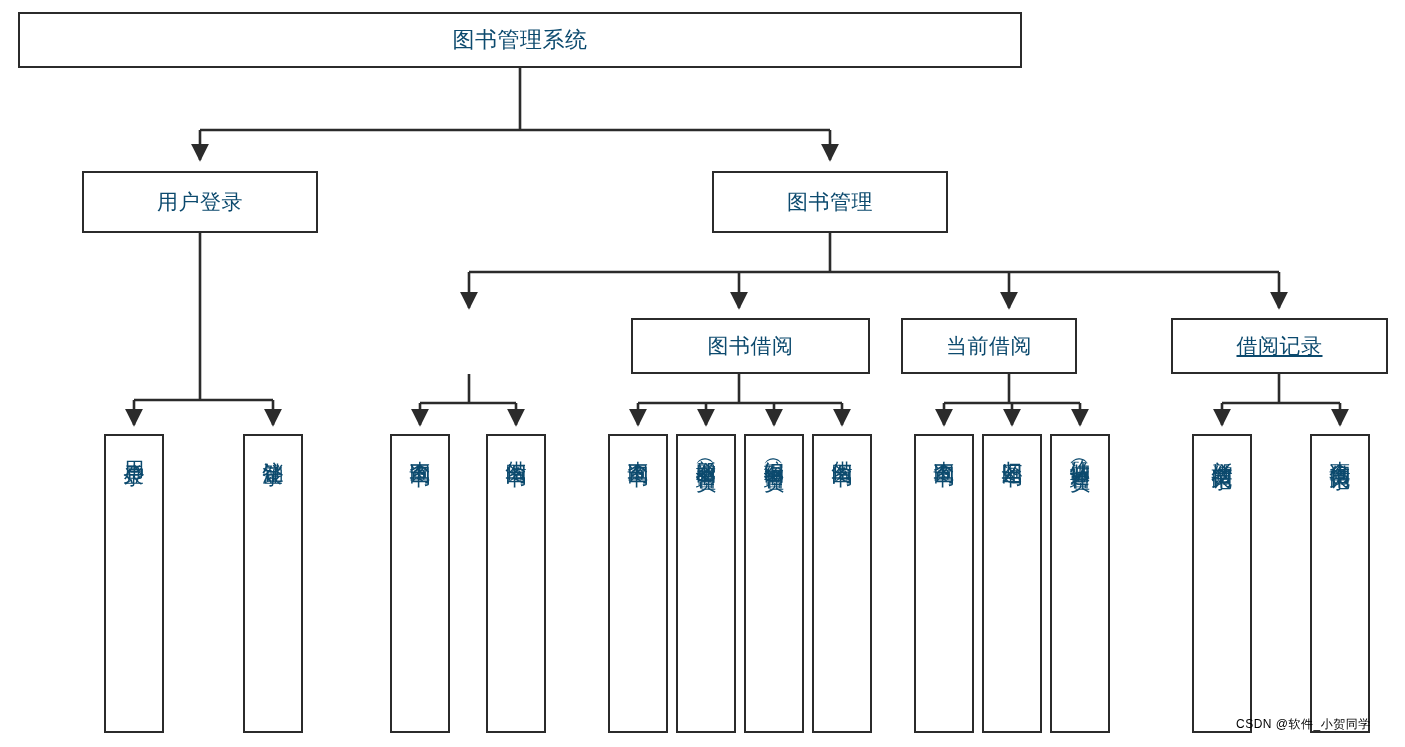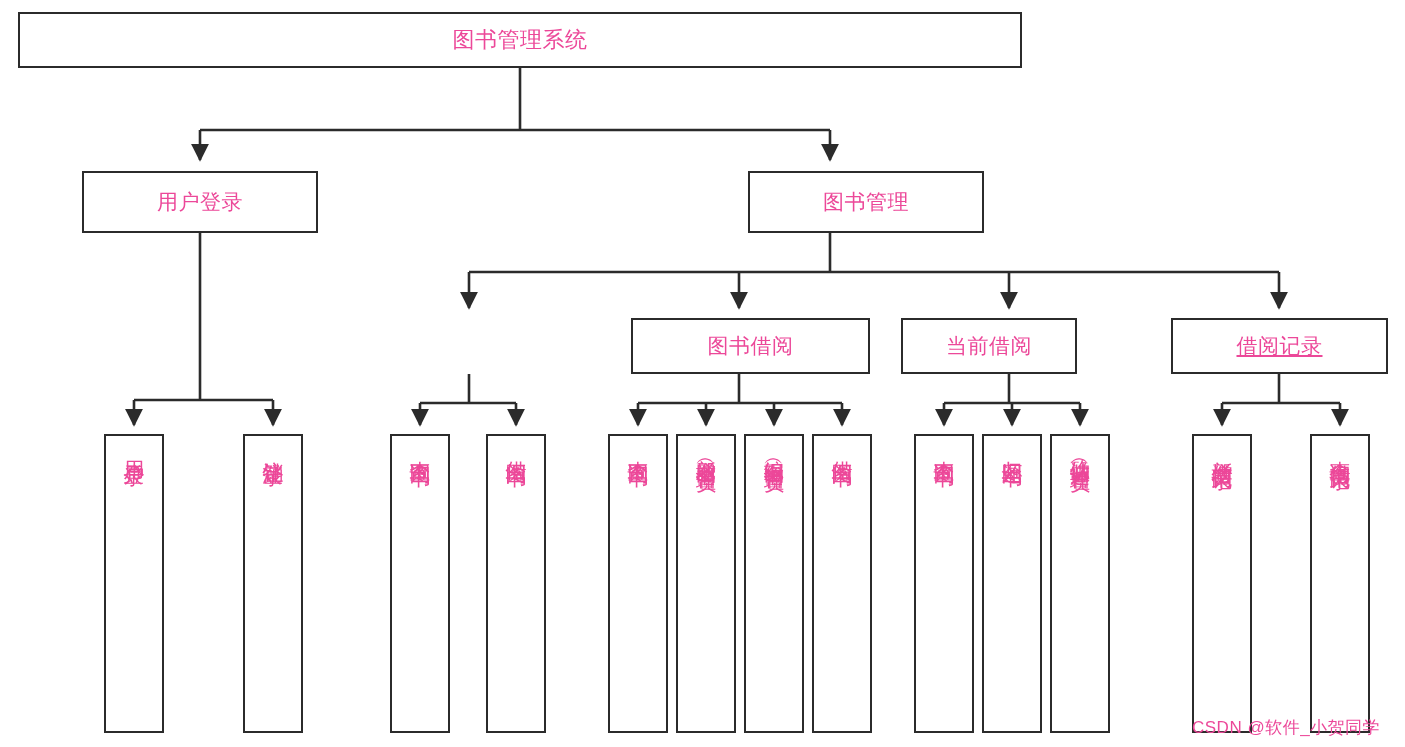--- a/index.html
+++ b/index.html
@@ -26,21 +26,21 @@
     pointer-events: none;
   }
   .node {
     position: absolute;
     box-sizing: border-box;
     border: 2px solid #2b2b2b;
     background: #ffffff;
     display: flex;
     align-items: center;
     justify-content: center;
-    color: #ec4899;
+    color: #0c4a6e;
   }
   .node .label {
     display: block;
     text-align: center;
     line-height: 1.28;
   }
   
   .node.horiz .label {
     font-size: 21px;
     letter-spacing: 0.5px;
@@ -61,24 +61,25 @@
     line-height: 1.05;
     letter-spacing: 2px;
     white-space: nowrap;
     margin: 0 auto;
   }
   .node.vert.tall .label {
     font-size: 20px;
   }
   .watermark {
     position: absolute;
-    font-size: 17px;
-    color: #ec4899;
+    font-size: 12px;
+    color: #000000;
     white-space: nowrap;
     letter-spacing: 0.5px;
+    padding-left: 44px;
   }
 </style>
 </head>
 <body>
 
 <div id="canvas">
 
   <svg id="wires" viewBox="0 0 1405 747" xmlns="http://www.w3.org/2000/svg">
     <defs>
       <marker id="arrow" viewBox="0 0 10 10" refX="9" refY="5" markerWidth="7" markerHeight="7" orient="auto-start-reverse">
@@ -129,21 +130,21 @@
     </g>
   </svg>
 
   <div class="node horiz root" id="n-root" style="left: 18px; top: 12px; width: 1004px; height: 56px;">
     <span class="label">图书管理系统</span>
   </div>
 
   <div class="node horiz" id="n-l2-0" style="left: 82px; top: 171px; width: 236px; height: 62px;">
     <span class="label">用户登录</span>
   </div>
-  <div class="node horiz" id="n-l2-1" style="left: 748px; top: 171px; width: 236px; height: 62px;">
+  <div class="node horiz" id="n-l2-1" style="left: 712px; top: 171px; width: 236px; height: 62px;">
     <span class="label">图书管理</span>
   </div>
 
   <div class="node horiz" id="n-l3-1" style="left: 631px; top: 318px; width: 239px; height: 56px;">
     <span class="label">图书借阅</span>
   </div>
   <div class="node horiz" id="n-l3-2" style="left: 901px; top: 318px; width: 176px; height: 56px;">
     <span class="label">当前借阅</span>
   </div>
   <div class="node horiz" id="n-l3-3" style="left: 1171px; top: 318px; width: 217px; height: 56px; text-decoration: underline;">

